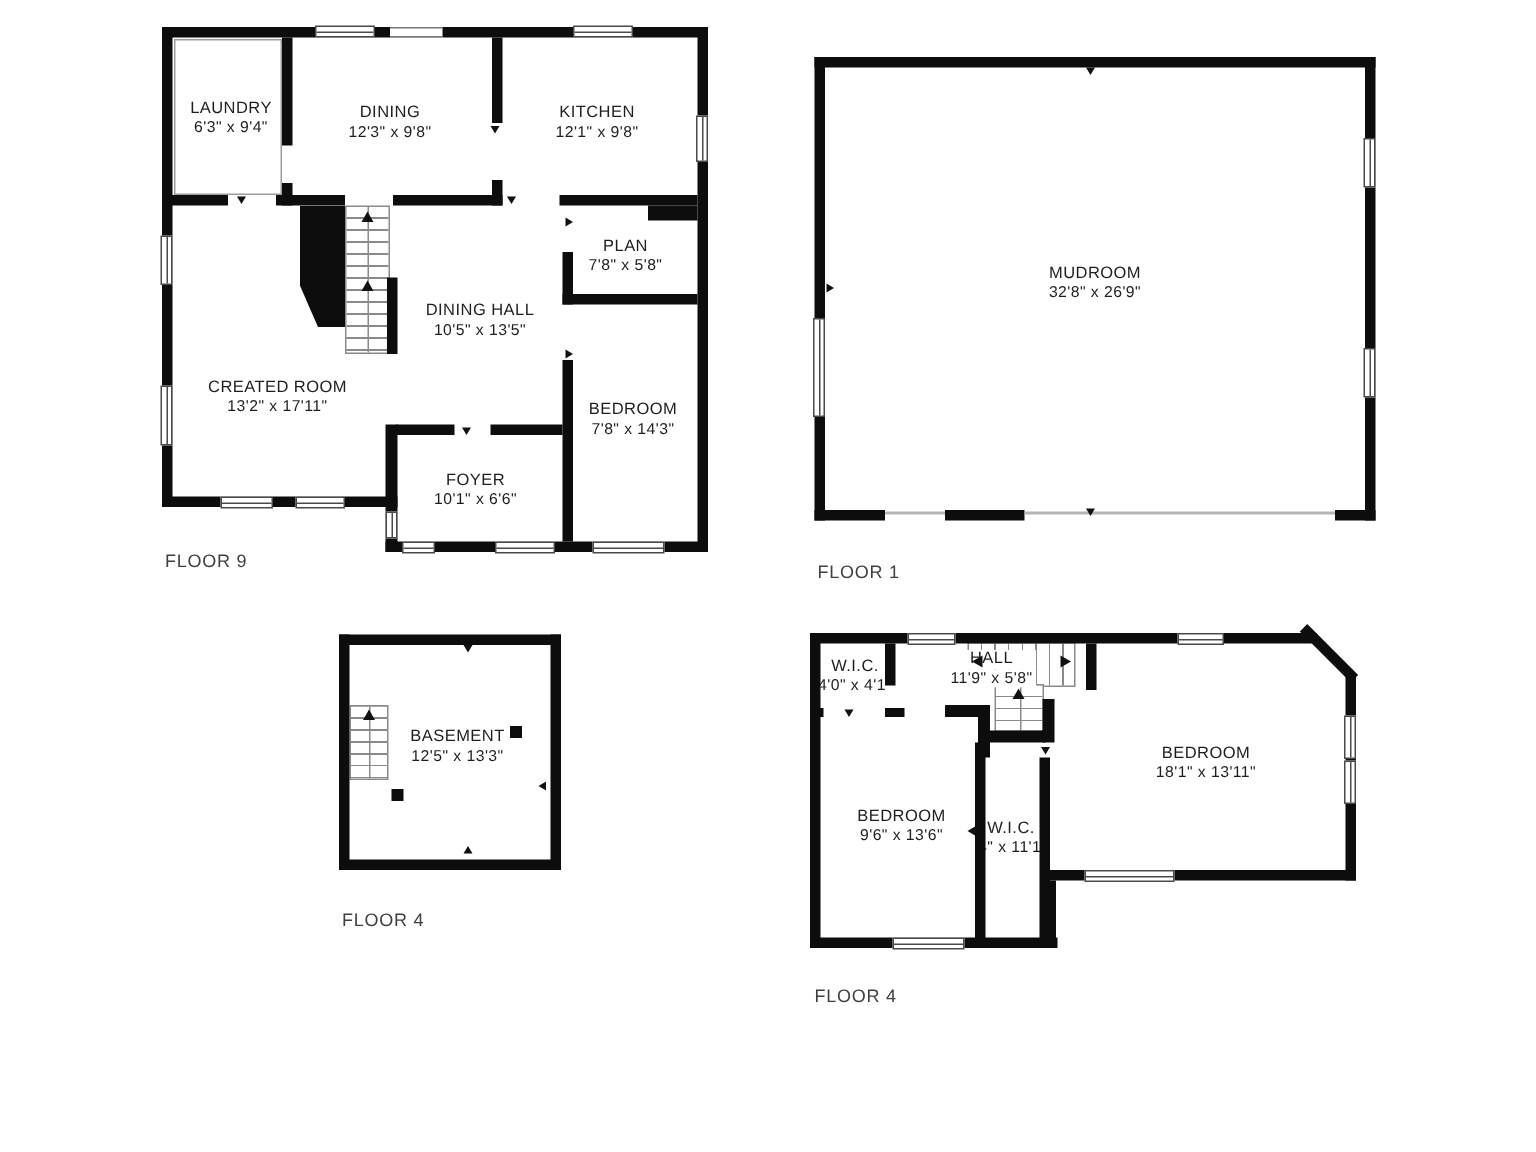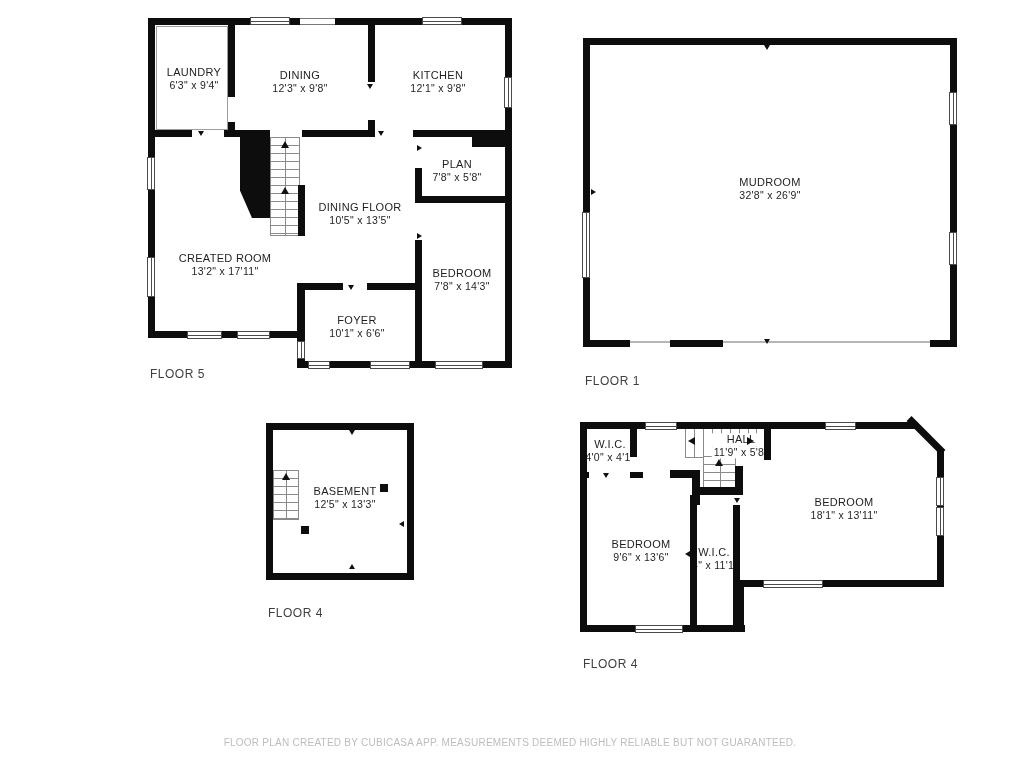--- a/index.html
+++ b/index.html
@@ -1,17 +1,17 @@
 <!DOCTYPE html>
 <html><head>
 <meta charset="utf-8">
 <style>
   html,body{margin:0;padding:0;background:#fff;}
   #plan{position:relative;width:940px;height:768px;background:#fff;overflow:hidden;
-        font-family:"Liberation Sans", sans-serif;margin-left:40px;}
+        font-family:"Liberation Sans", sans-serif;}
   
   .wall{position:absolute;background:#0d0d0d;z-index:3;}
   .mass{position:absolute;background:#0d0d0d;z-index:3;
         clip-path:polygon(0 0,100% 0,100% 100%,40% 100%,0 66%);}
   .chamfer{position:absolute;background:#0d0d0d;z-index:3;transform:rotate(45deg);}
   .post{position:absolute;background:#0d0d0d;z-index:3;}
   .win-h,.win-v{position:absolute;background:#fff;border:1px solid #4a4a4a;z-index:4;box-sizing:border-box;}
   .win-h::after{content:'';position:absolute;left:0;right:0;top:50%;height:1px;background:#4a4a4a;}
   .win-v::after{content:'';position:absolute;top:0;bottom:0;left:50%;width:1px;background:#4a4a4a;}
   .door-h{position:absolute;background:#fff;border-top:1px solid #777;border-bottom:1px solid #777;z-index:4;box-sizing:border-box;}
@@ -57,36 +57,36 @@
     </div>
     <div class="room" style="left:398px;top:82px">
       <span class="nm">KITCHEN</span>
       <span class="dim">12'1" x 9'8"</span>
     </div>
     <div class="room" style="left:417px;top:171px">
       <span class="nm">PLAN</span>
       <span class="dim">7'8" x 5'8"</span>
     </div>
     <div class="room" style="left:320px;top:214px">
-      <span class="nm">DINING FLOOR</span>
+      <span class="nm">DINING HALL</span>
       <span class="dim">10'5" x 13'5"</span>
     </div>
     <div class="room" style="left:185px;top:265px">
       <span class="nm">CREATED ROOM</span>
       <span class="dim">13'2" x 17'11"</span>
     </div>
     <div class="room" style="left:422px;top:280px">
       <span class="nm">BEDROOM</span>
       <span class="dim">7'8" x 14'3"</span>
     </div>
     <div class="room" style="left:317px;top:327px">
       <span class="nm">FOYER</span>
       <span class="dim">10'1" x 6'6"</span>
     </div>
-    <div class="floor-label" style="left:110px;top:367px">FLOOR 5</div>
+    <div class="floor-label" style="left:110px;top:367px">FLOOR 9</div>
   </div>
 
   <div>
     <div class="room" style="left:730px;top:189px">
       <span class="nm">MUDROOM</span>
       <span class="dim">32'8" x 26'9"</span>
     </div>
     <div class="floor-label" style="left:545px;top:374px">FLOOR 1</div>
   </div>
 
@@ -96,40 +96,39 @@
       <span class="dim">12'5" x 13'3"</span>
     </div>
     <div class="floor-label" style="left:228px;top:606px">FLOOR 4</div>
   </div>
 
   <div>
     <div class="room" style="left:570px;top:451px">
       <span class="nm">W.I.C.</span>
       <span class="dim">4'0" x 4'1"</span>
     </div>
-    <div class="room on-stairs" style="left:701px;top:446px">
+    <div class="room on-stairs" style="left:661px;top:446px">
       <span class="nm">HALL</span>
       <span class="dim">11'9" x 5'8"</span>
     </div>
     <div class="room" style="left:804px;top:509px">
       <span class="nm">BEDROOM</span>
       <span class="dim">18'1" x 13'11"</span>
     </div>
     <div class="room" style="left:601px;top:551px">
       <span class="nm">BEDROOM</span>
       <span class="dim">9'6" x 13'6"</span>
     </div>
     <div class="room" style="left:674px;top:559px">
       <span class="nm">W.I.C.</span>
       <span class="dim">'4" x 11'1"</span>
     </div>
     <div class="floor-label" style="left:543px;top:657px">FLOOR 4</div>
   </div>
 
-  <div class="footer">FLOOR PLAN CREATED BY CUBICASA APP. MEASUREMENTS DEEMED HIGHLY RELIABLE BUT NOT GUARANTEED.</div>
 <div class="wall" style="left: 108px; top: 18px; width: 364px; height: 7px;"></div>
     <div class="wall" style="left: 108px; top: 18px; width: 7px; height: 320px;"></div>
     <div class="wall" style="left: 108px; top: 331px; width: 157px; height: 7px;"></div>
     <div class="wall" style="left: 465px; top: 18px; width: 7px; height: 350px;"></div>
     <div class="wall" style="left: 257px; top: 283px; width: 8px; height: 85px;"></div>
     <div class="wall" style="left: 257px; top: 361px; width: 215px; height: 7px;"></div>
     <div class="wall" style="left: 188px; top: 25px; width: 7px; height: 72px;"></div>
     <div class="wall" style="left: 188px; top: 122px; width: 7px; height: 15px;"></div>
     <div class="wall" style="left: 108px; top: 130px; width: 44px; height: 7px;"></div>
     <div class="wall" style="left: 184px; top: 130px; width: 46px; height: 7px;"></div>

